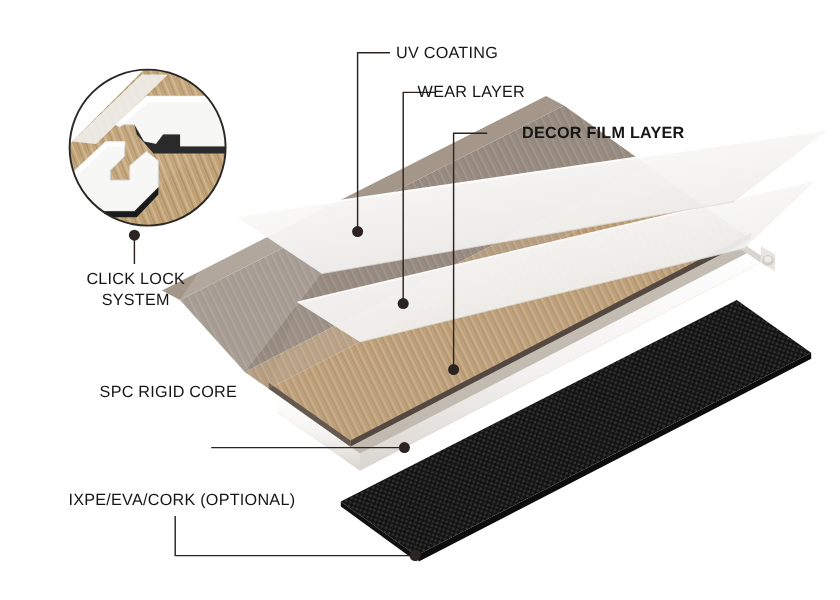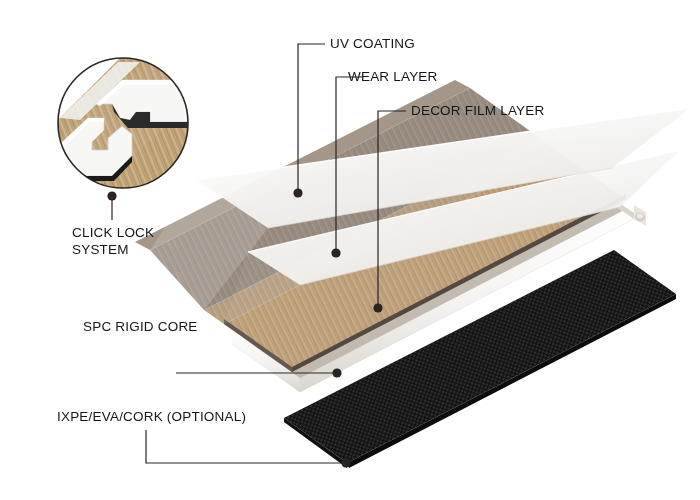--- a/index.html
+++ b/index.html
@@ -33,22 +33,22 @@
     font-size: 13.5px;
     letter-spacing: 0.2px;
     line-height: 17px;
     color: #161616;
     white-space: pre-line;
     text-transform: uppercase;
     -webkit-font-smoothing: antialiased;
   }
   #label-uv-coating      { left: 330px; top: 35px;  }
   #label-wear-layer      { left: 348px; top: 68px;  }
-  #label-decor-film      { left: 411px; top: 102px; }
-  #label-click-lock      { left: 72px;  top: 224px; }
+  #label-decor-film      { left: 435px; top: 102px; font-weight: bold; }
+  #label-click-lock      { left: 72px;  top: 224px; text-align: center; }
   #label-spc-core        { left: 83px;  top: 318px; }
   #label-ixpe            { left: 57px;  top: 408px; }
 </style>
 </head>
 <body>
 
 <div id="diagram-root">
 
   <svg id="scene" viewBox="0 0 700 500" xmlns="http://www.w3.org/2000/svg">
     <defs>

